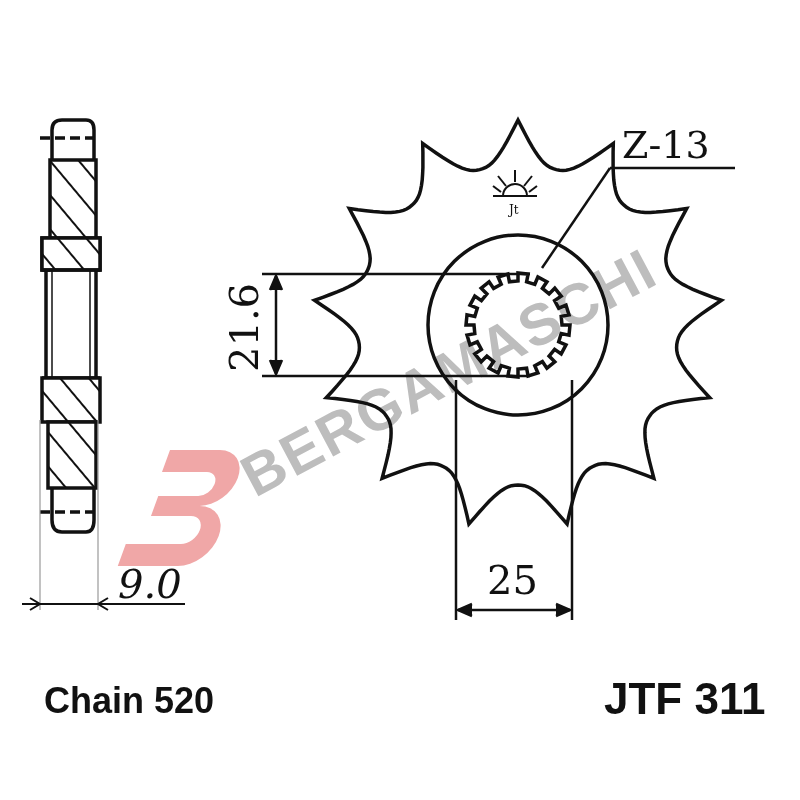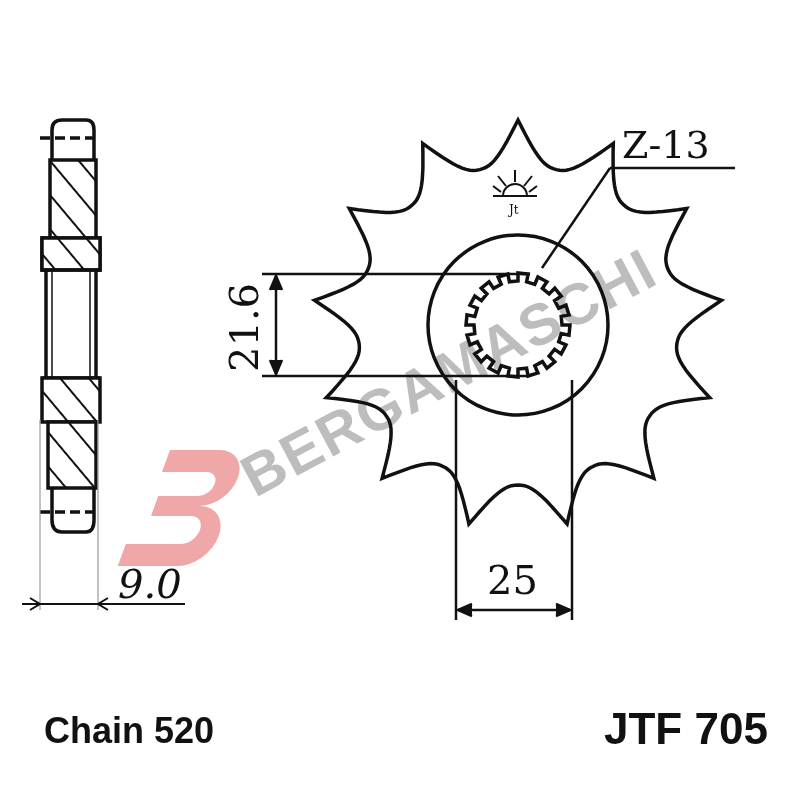--- a/index.html
+++ b/index.html
@@ -1,18 +1,18 @@
 <!DOCTYPE html>
 <html><head>
 <meta charset="utf-8">
 <style>
   html, body { margin:0; padding:0; background:#ffffff; }
   body { width:800px; height:800px; position:relative; overflow:hidden; font-family:"Liberation Sans", sans-serif; }
   #canvas { position:absolute; left:0; top:0; width:800px; height:800px; }
-  .label-bold { position:absolute; font-family:"Liberation Sans", sans-serif; font-weight:bold; color:#111;margin-top:30px; }
+  .label-bold { position:absolute; font-family:"Liberation Sans", sans-serif; font-weight:bold; color:#111; }
   #chain-label { left:44px; top:680px; font-size:36px; letter-spacing:0px; }
   #part-label { left:604px; top:674px; font-size:44px; }
   .dim { font-family:"DejaVu Serif", serif; fill:#111; }
 </style>
 </head>
 <body>
 
 <svg id="canvas" viewBox="0 0 800 800" xmlns="http://www.w3.org/2000/svg">
   <defs>
     <pattern id="hatch" patternUnits="userSpaceOnUse" width="22" height="22" patternTransform="rotate(-40)">
@@ -97,13 +97,13 @@
     <line x1="456" y1="380" x2="456" y2="620"></line>
     <line x1="572" y1="380" x2="572" y2="620"></line>
     <line x1="458" y1="610" x2="570" y2="610"></line>
     <path d="M472 604 L458 610 L472 616" fill="#111"></path>
     <path d="M556 604 L570 610 L556 616" fill="#111"></path>
   </g>
   <text class="dim" x="487" y="594" font-size="40">25</text>
 </svg>
 
 <div class="label-bold" id="chain-label">Chain 520</div>
-<div class="label-bold" id="part-label">JTF 705</div>
+<div class="label-bold" id="part-label">JTF 311</div>
 
 </body></html>

